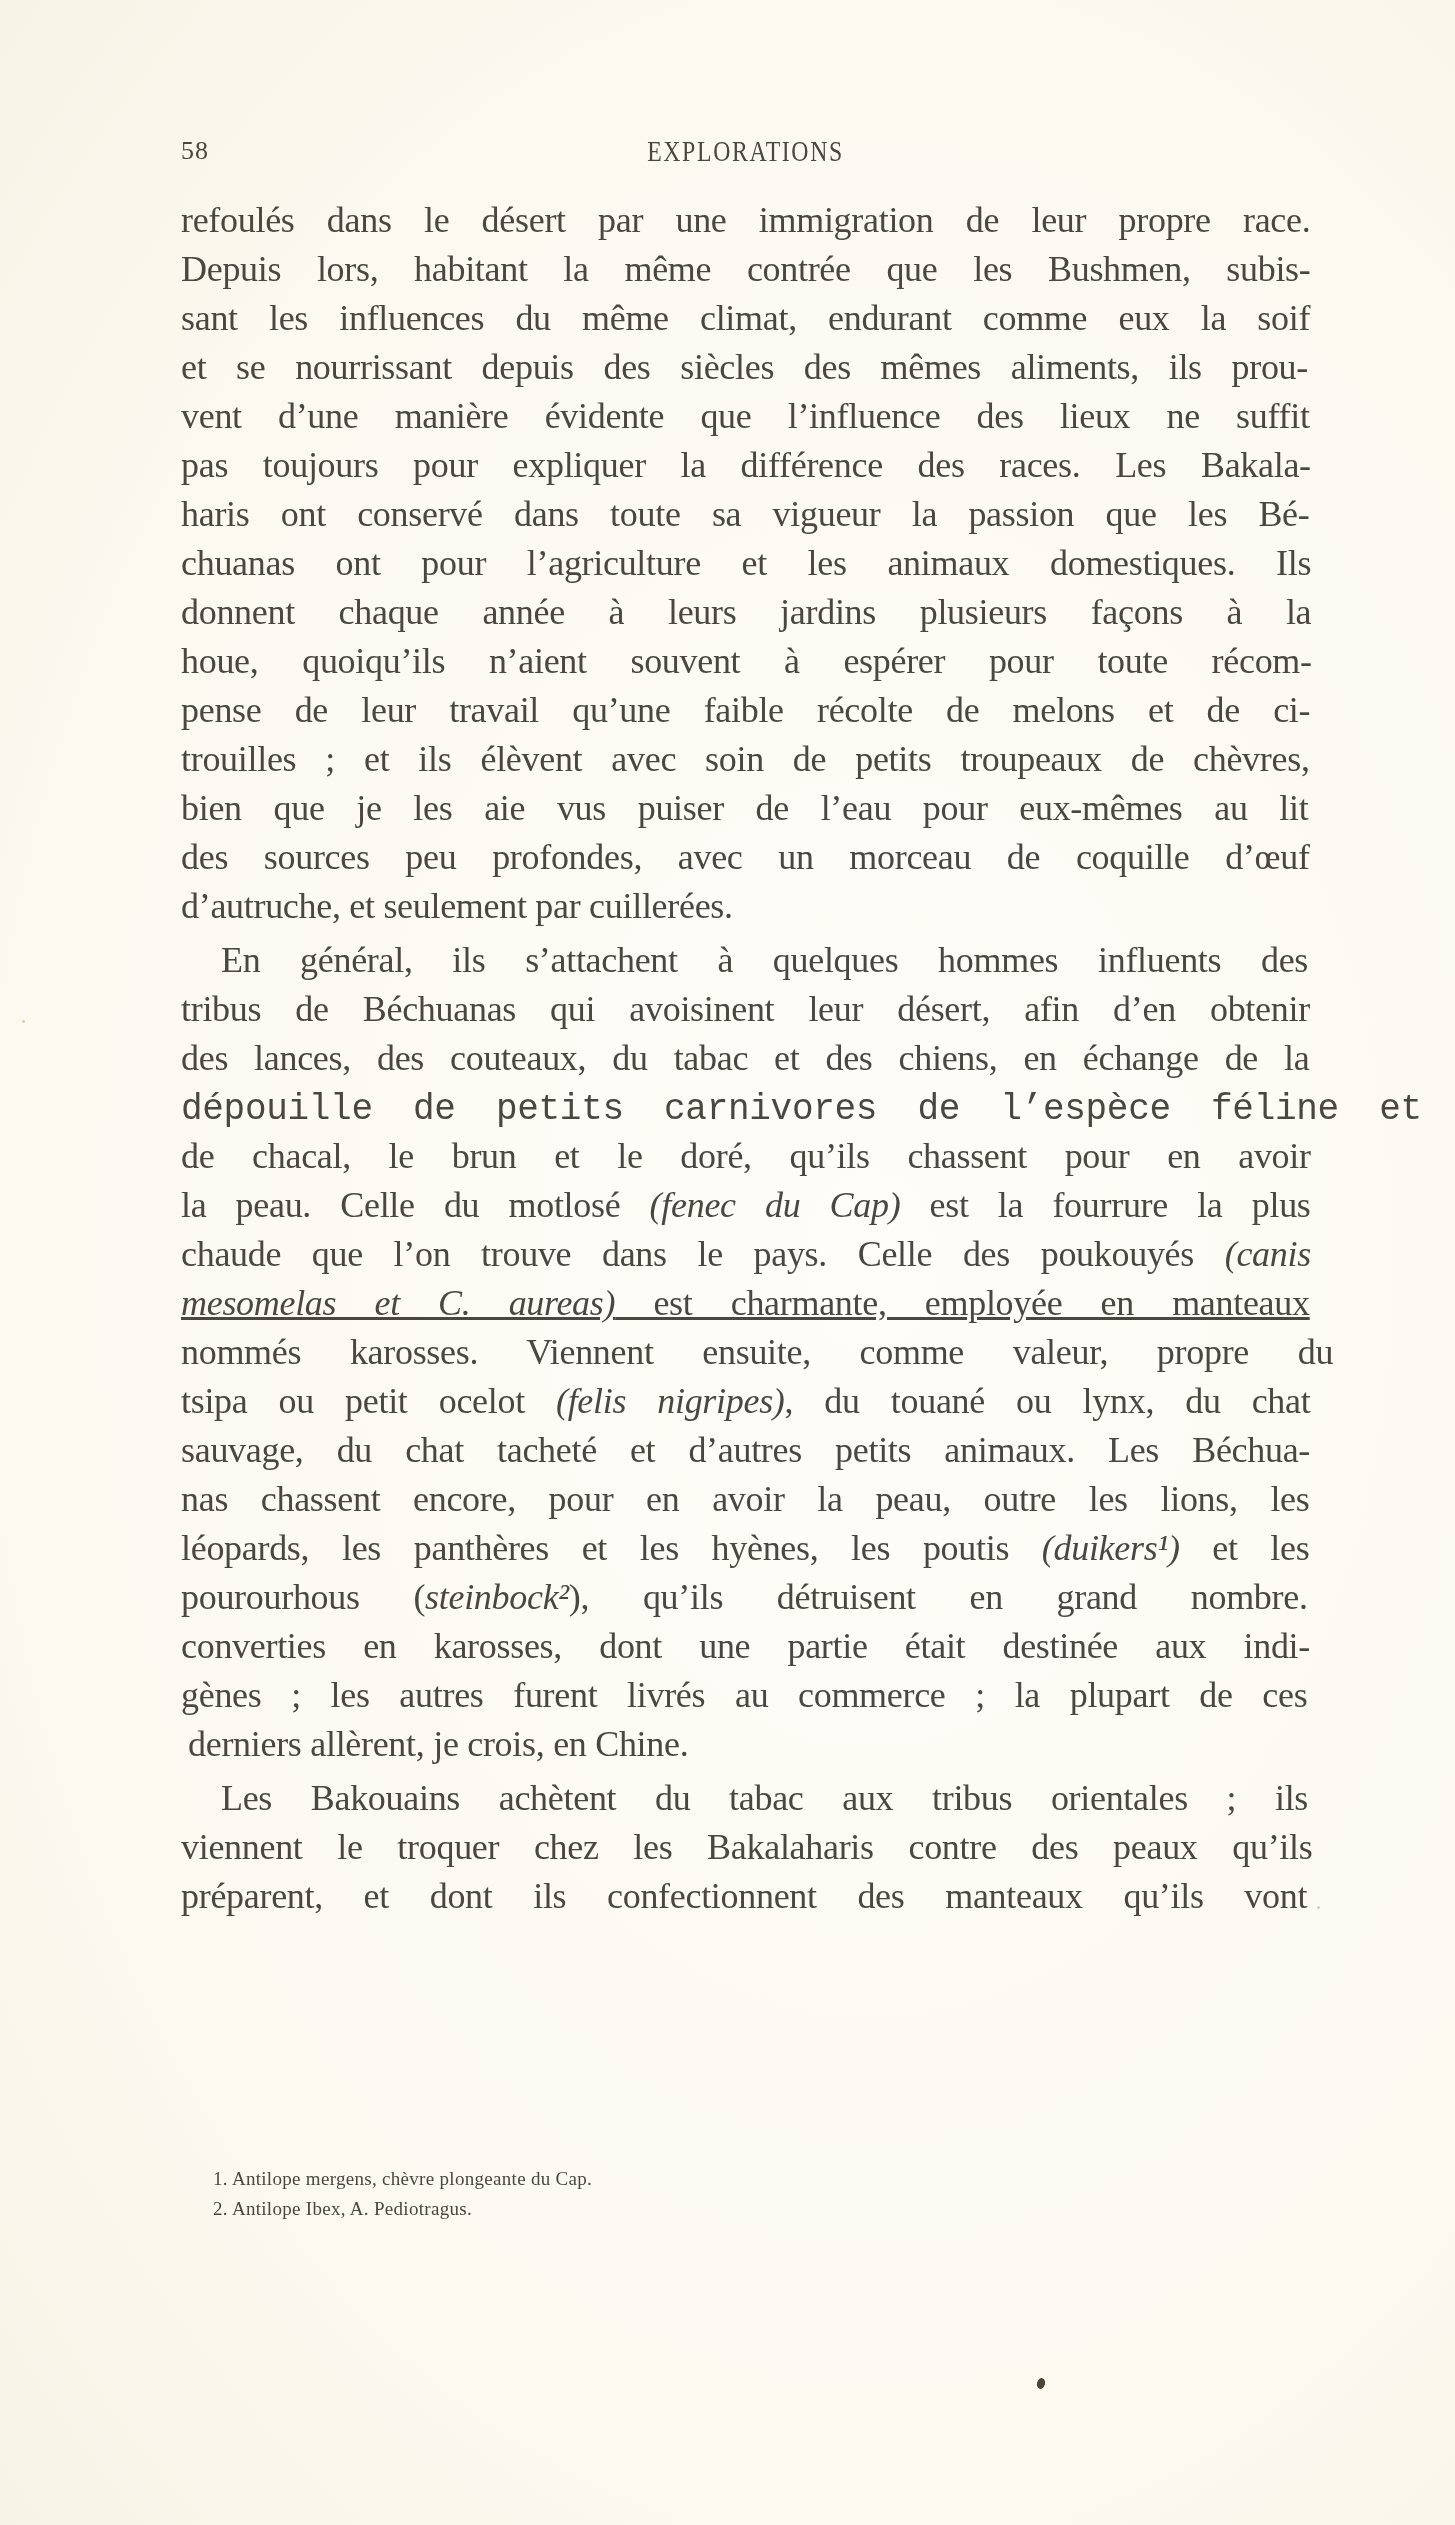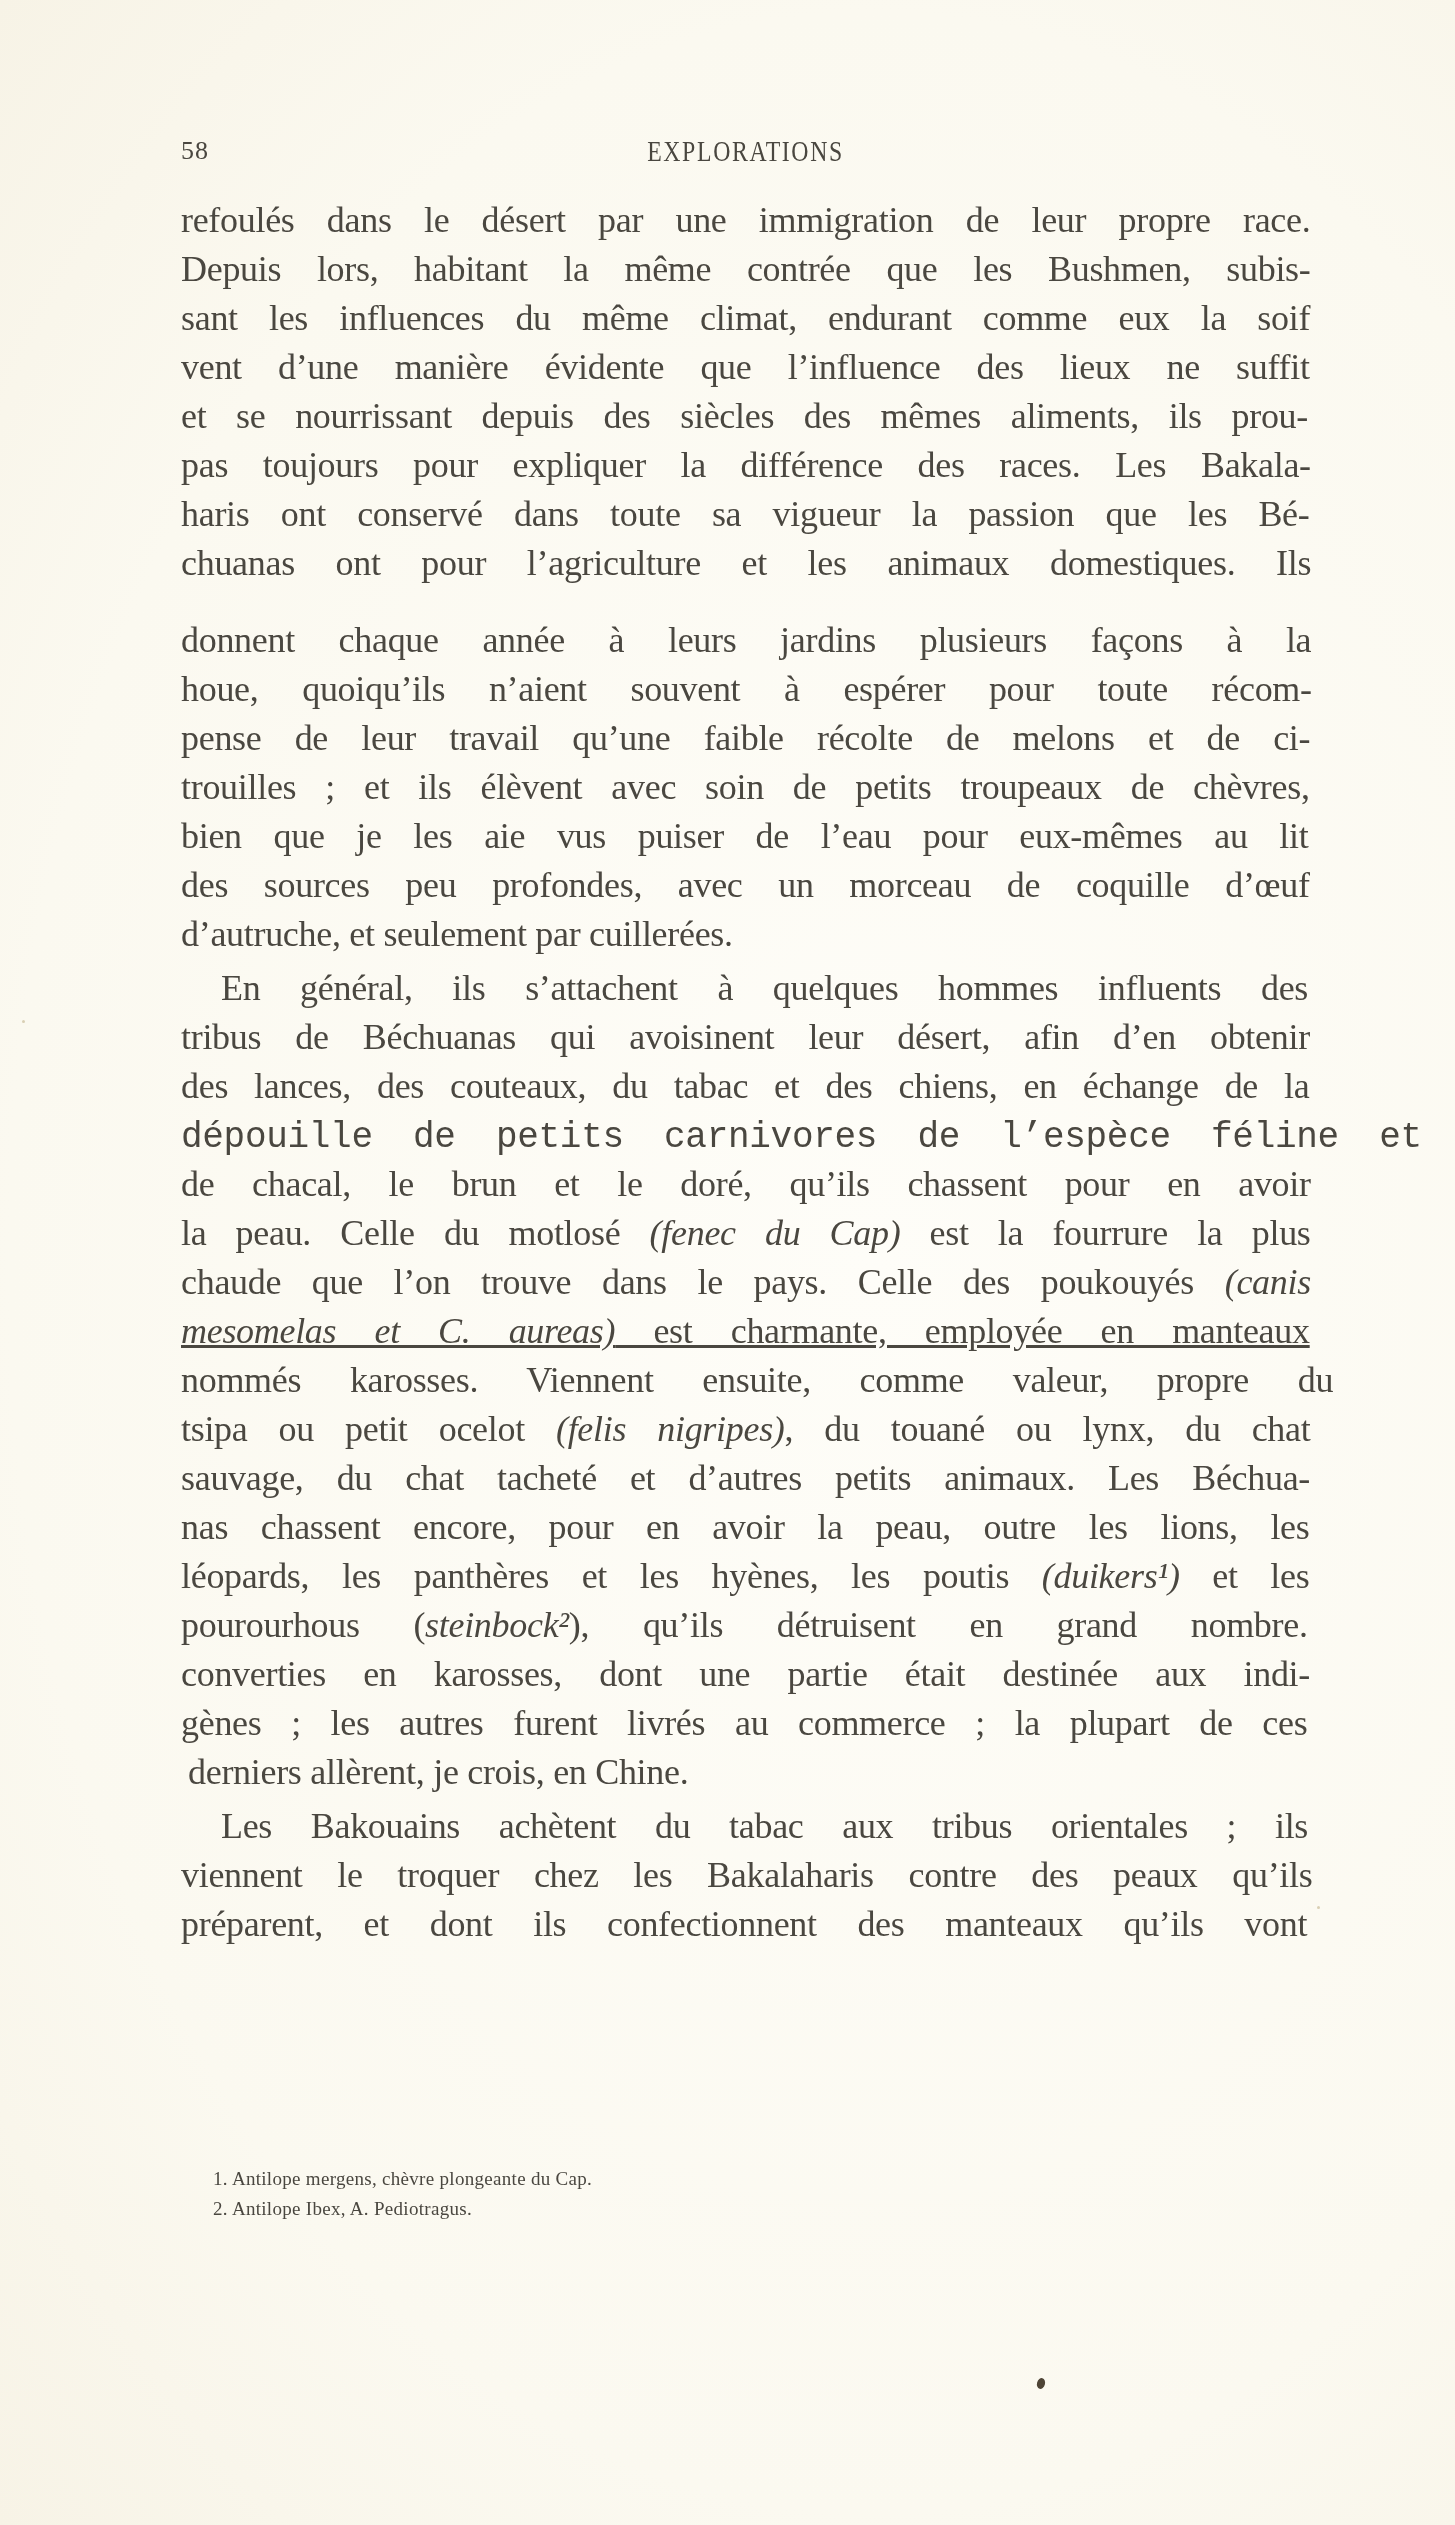--- a/index.html
+++ b/index.html
@@ -117,26 +117,26 @@
   <div class="running-head">
     <span class="page-number">58</span>
     <span class="head-title">EXPLORATIONS</span>
   </div>
 
   <div class="body-text" id="body-text">
       <div class="para">
         <span class="line" style="text-align-last: left; text-align: left;"><span style="white-space: nowrap; word-spacing: 23.6px;"><span>refoulés dans le désert par une immigration de leur propre race.</span></span></span>
         <span class="line" style="text-align-last: left; text-align: left;"><span style="white-space: nowrap; word-spacing: 27px;"><span>Depuis lors, habitant la même contrée que les Bushmen, subis-</span></span></span>
         <span class="line" style="text-align-last: left; text-align: left;"><span style="white-space: nowrap; word-spacing: 22.5px;"><span>sant les influences du même climat, endurant comme eux la soif</span></span></span>
+        <span class="line" style="text-align-last: left; text-align: left;"><span style="white-space: nowrap; word-spacing: 21px;"><span>et se nourrissant depuis des siècles des mêmes aliments, ils prou-</span></span></span>
         <span class="line" style="text-align-last: left; text-align: left;"><span style="white-space: nowrap; word-spacing: 27.5px;"><span>vent d’une manière évidente que l’influence des lieux ne suffit</span></span></span>
-        <span class="line" style="text-align-last: left; text-align: left;"><span style="white-space: nowrap; word-spacing: 21px;"><span>et se nourrissant depuis des siècles des mêmes aliments, ils prou-</span></span></span>
         <span class="line" style="text-align-last: left; text-align: left;"><span style="white-space: nowrap; word-spacing: 26px;"><span>pas toujours pour expliquer la différence des races. Les Bakala-</span></span></span>
         <span class="line" style="text-align-last: left; text-align: left;"><span style="white-space: nowrap; word-spacing: 22.6px;"><span>haris ont conservé dans toute sa vigueur la passion que les Bé-</span></span></span>
         <span class="line" style="text-align-last: left; text-align: left;"><span style="white-space: nowrap; word-spacing: 32px;"><span>chuanas ont pour l’agriculture et les animaux domestiques. Ils</span></span></span>
-        <span class="line" style="text-align-last: left; text-align: left; margin-top: 28px;"><span style="white-space: nowrap; word-spacing: 35px;"><span>donnent chaque année à leurs jardins plusieurs façons à la</span></span></span>
+        <span class="line" style="text-align-last: left; text-align: left;"><span style="white-space: nowrap; word-spacing: 35px;"><span>donnent chaque année à leurs jardins plusieurs façons à la</span></span></span>
         <span class="line" style="text-align-last: left; text-align: left;"><span style="white-space: nowrap; word-spacing: 35px;"><span>houe, quoiqu’ils n’aient souvent à espérer pour toute récom-</span></span></span>
         <span class="line" style="text-align-last: left; text-align: left;"><span style="white-space: nowrap; word-spacing: 24.5px;"><span>pense de leur travail qu’une faible récolte de melons et de ci-</span></span></span>
         <span class="line" style="text-align-last: left; text-align: left;"><span style="white-space: nowrap; word-spacing: 20.3px;"><span>trouilles ; et ils élèvent avec soin de petits troupeaux de chèvres,</span></span></span>
         <span class="line" style="text-align-last: left; text-align: left;"><span style="white-space: nowrap; word-spacing: 23px;"><span>bien que je les aie vus puiser de l’eau pour eux-mêmes au lit</span></span></span>
         <span class="line" style="text-align-last: left; text-align: left;"><span style="white-space: nowrap; word-spacing: 27px;"><span>des sources peu profondes, avec un morceau de coquille d’œuf</span></span></span>
         <span class="line last" style="text-align-last: left; text-align: left;"><span style="white-space: nowrap;"><span>d’autruche, et seulement par cuillerées.</span></span></span>
       </div>
       <div class="para">
         <span class="line indent" style="text-align-last: left; text-align: left;"><span style="white-space: nowrap; word-spacing: 31px;"><span>En général, ils s’attachent à quelques hommes influents des</span></span></span>
         <span class="line" style="text-align-last: left; text-align: left;"><span style="white-space: nowrap; word-spacing: 25.4px;"><span>tribus de Béchuanas qui avoisinent leur désert, afin d’en obtenir</span></span></span>

